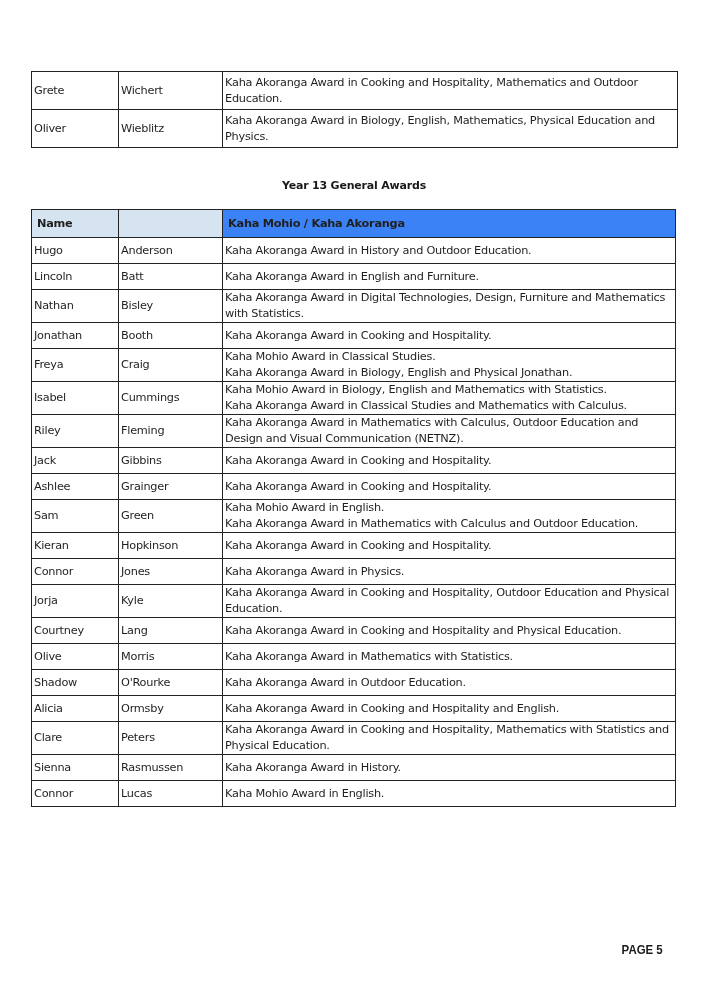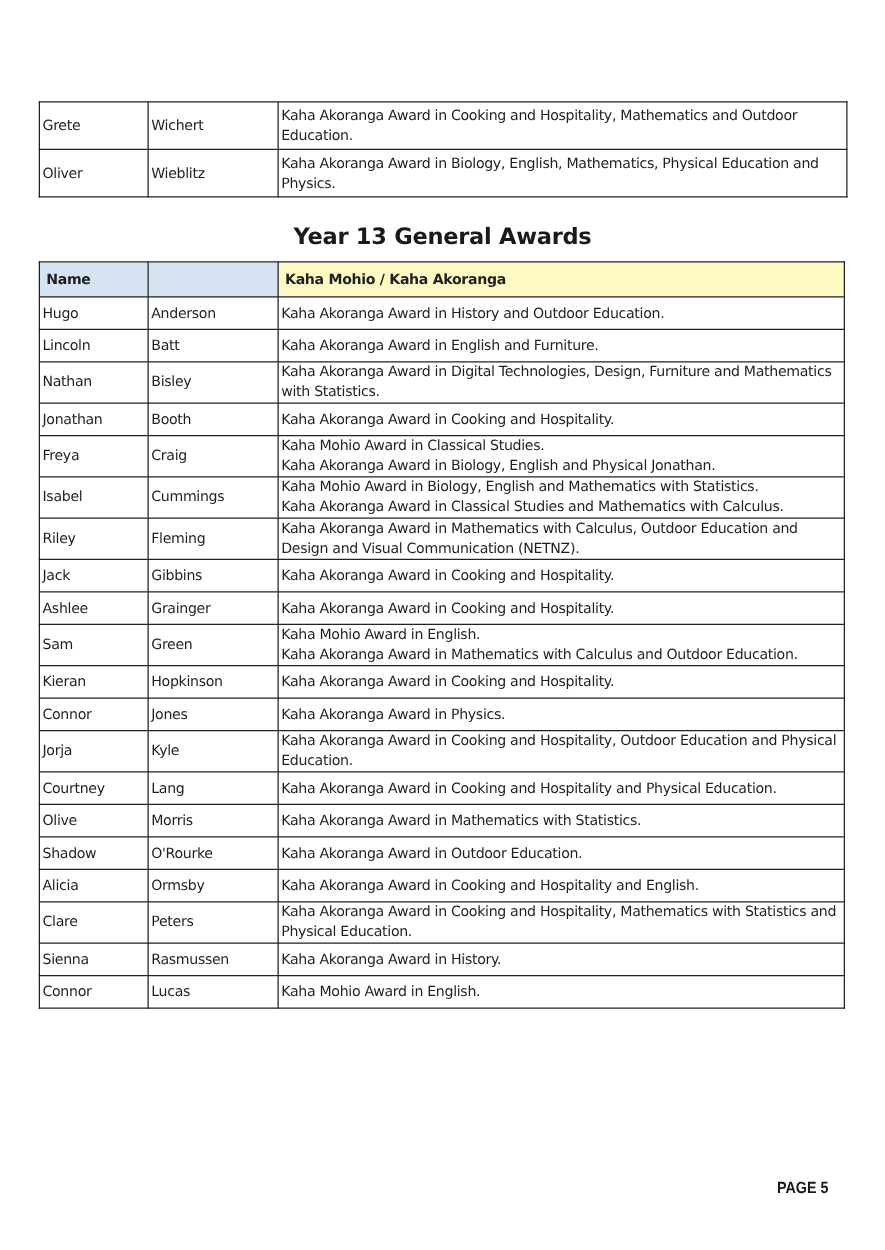--- a/index.html
+++ b/index.html
@@ -17,30 +17,30 @@
       table-layout: fixed;
     }
     td, th {
       border: 1px solid #222;
       padding: 0 2px;
       vertical-align: middle;
       text-align: left;
       font-weight: normal;
       color: #1f1f1f;
     }
-    #top-table { left: 31px; top: 81px; width: 647px; border: 1.5px solid #222; }
+    #top-table { left: 31px; top: 71px; width: 647px; border: 1.5px solid #222; }
     #top-table tr { height: 38px; }
     #main-table { left: 31px; top: 209px; width: 645px; border: 1.5px solid #222; }
     th { background: #d6e4f2; font-weight: bold; height: 27px; padding-left: 5px; }
     .c1 { width: 87px; }
     .c2 { width: 104px; }
     .award-line { display: block; }
     #section-title {
       position: absolute; left: 0; width: 708px; top: 179px;
-      text-align: center; font-weight: bold; font-size: 18px; letter-spacing: -0.2px;
+      text-align: center; font-weight: bold; font-size: 11px; letter-spacing: -0.2px;
     }
     #page-num {
       position: absolute; right: 45px; top: 942px;
       font-family: "Liberation Sans", sans-serif; font-weight: bold; font-size: 13px;
       transform: scaleX(0.88); transform-origin: right;
     }
   </style>
 </head>
 <body>
 
@@ -73,21 +73,21 @@
 <table id="main-table">
   <colgroup>
       <col class="c1">
       <col class="c2">
       <col>
     </colgroup>
   <thead>
     <tr>
       <th style="background: rgb(214, 228, 242);">Name</th>
       <th style="background: rgb(214, 228, 242);"></th>
-      <th style="background: #fef9c3;">Kaha Mohio / Kaha Akoranga</th>
+      <th style="background: #3b82f6;">Kaha Mohio / Kaha Akoranga</th>
     </tr>
   </thead>
   <tbody id="main-body">
       <tr style="height: 26px;">
         <td>Hugo</td>
         <td>Anderson</td>
         <td>
           <span class="award-line">Kaha Akoranga Award in History and Outdoor Education.</span>
         </td>
       </tr>

